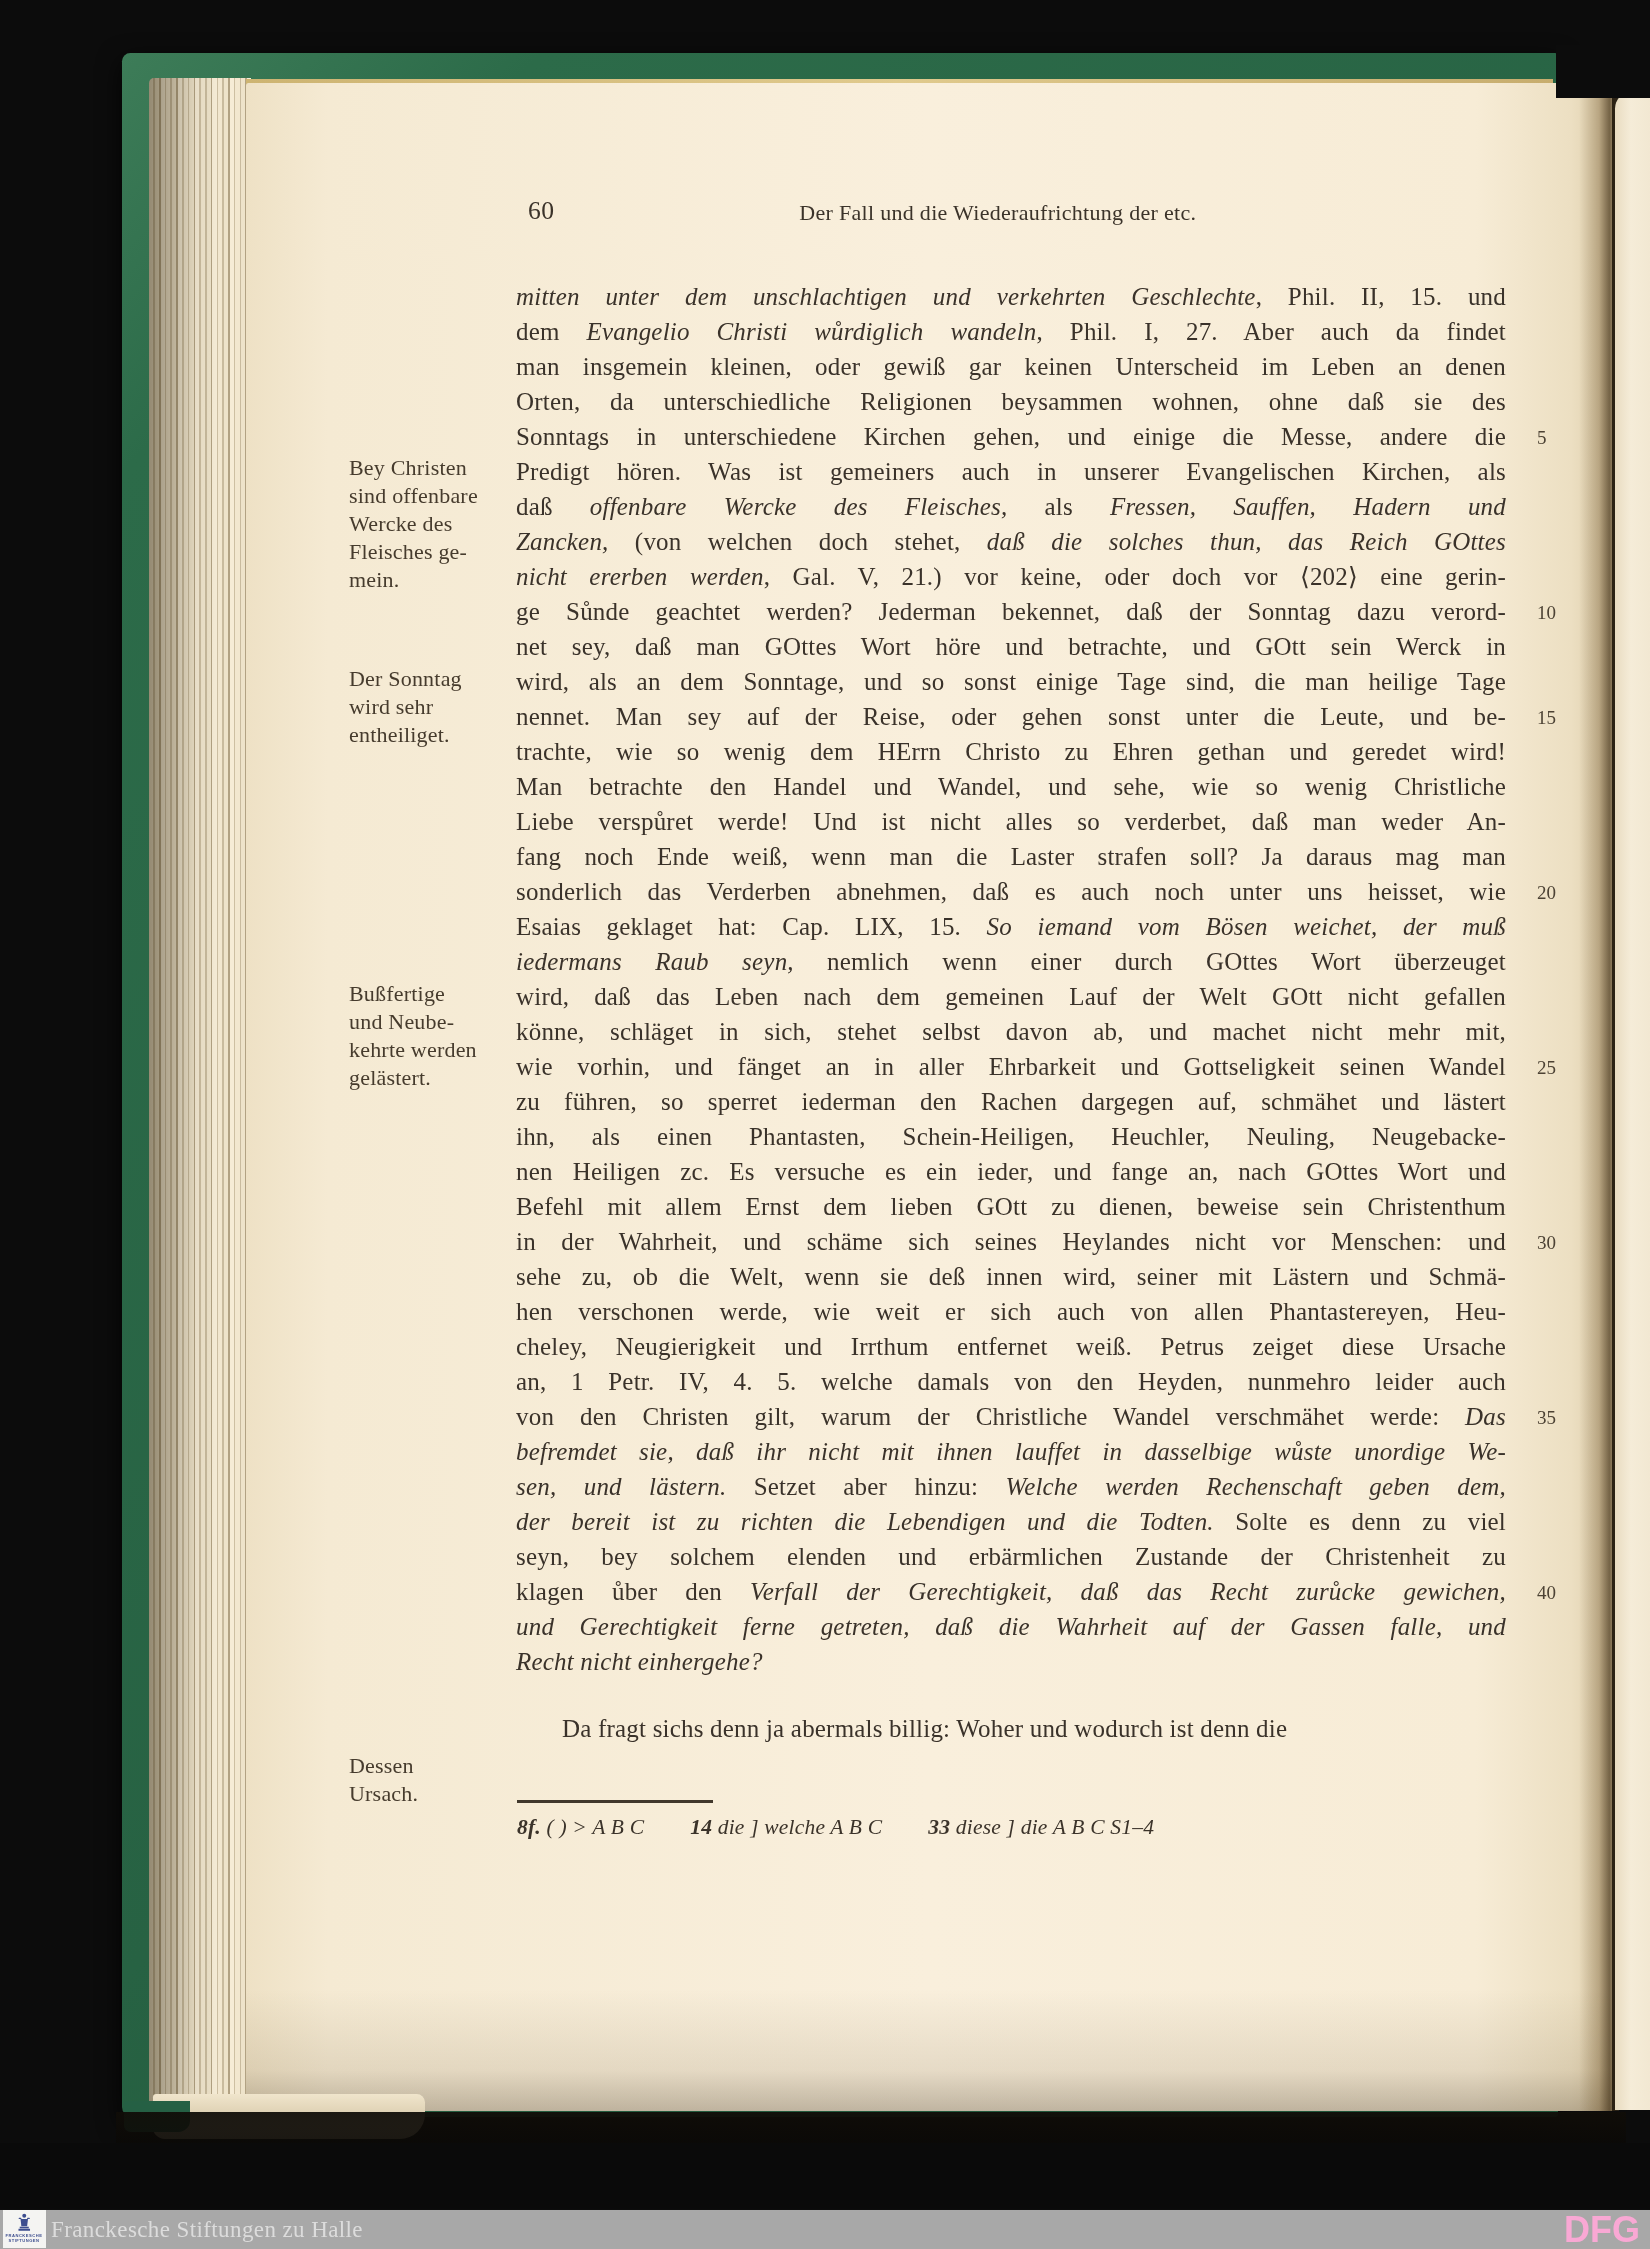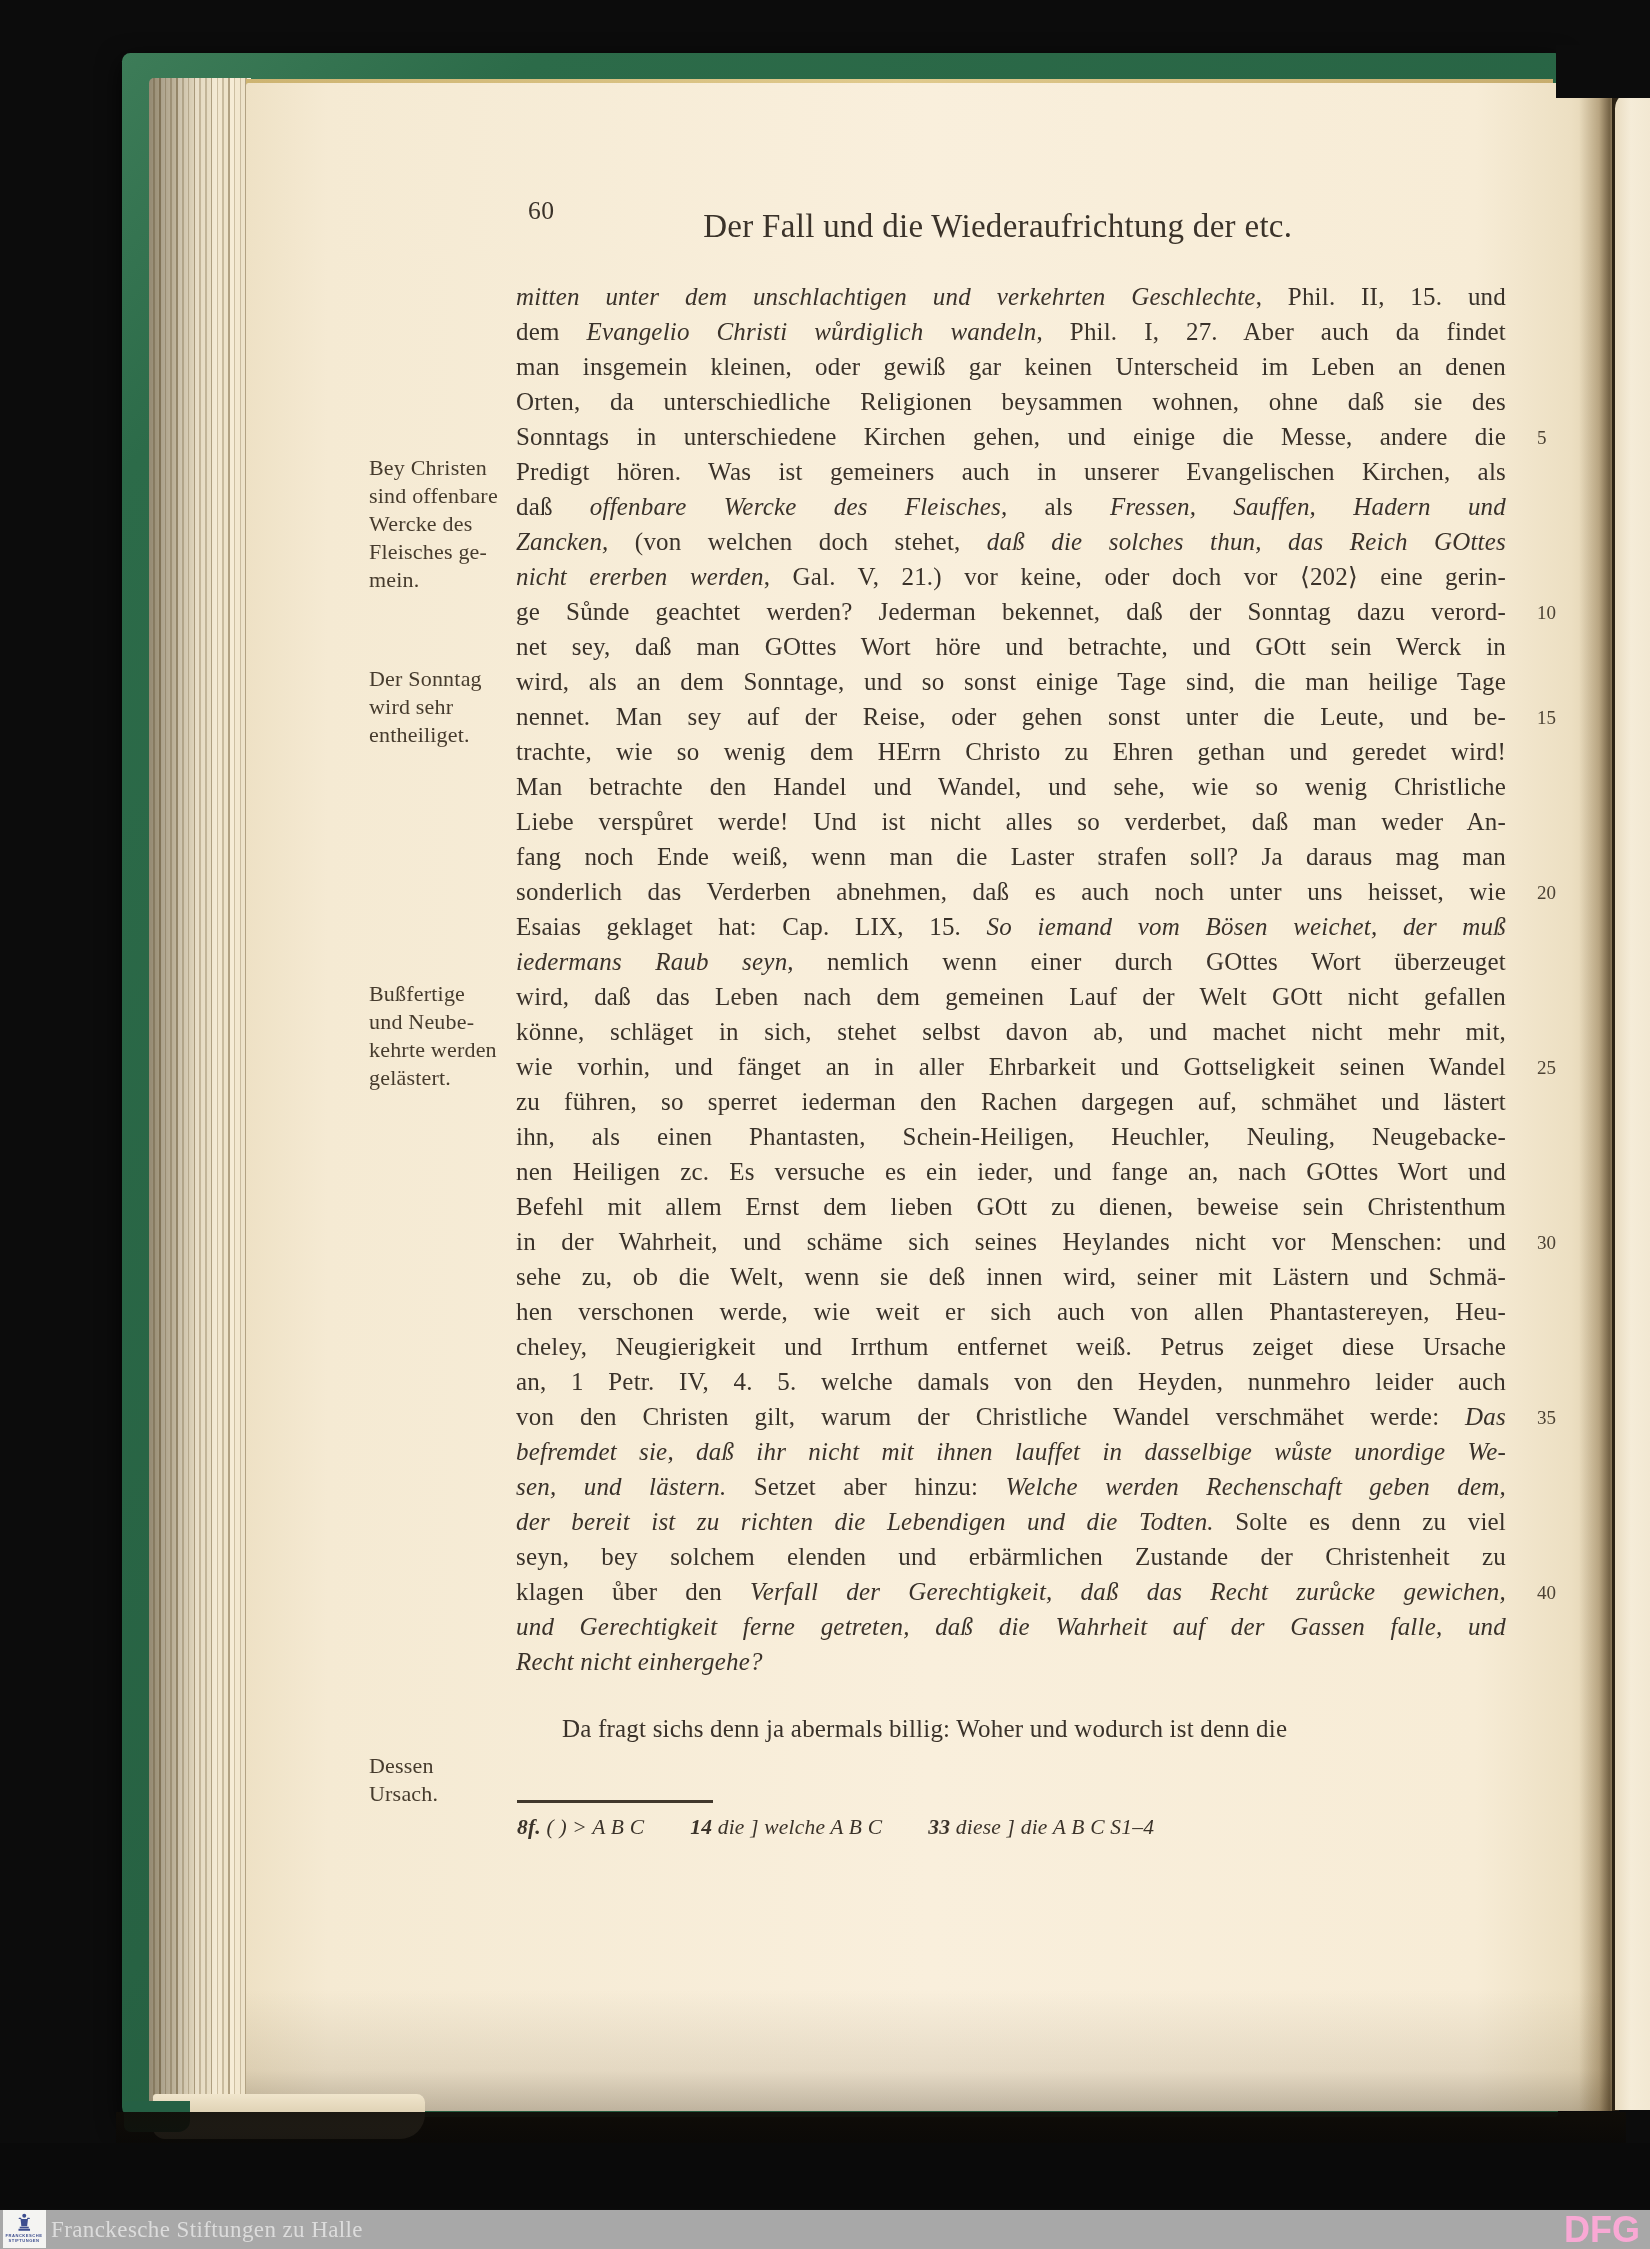--- a/index.html
+++ b/index.html
@@ -61,27 +61,27 @@
     position:absolute;left:116px;top:2112px;width:1510px;height:79px;
     background:linear-gradient(180deg,rgba(16,13,8,.95) 0%,rgba(8,7,6,.85) 55%,rgba(12,12,12,0) 100%);
   }
   
   .page-number{
     position:absolute;left:516px;top:196px;font-size:25.6px;color:#3b332a;
     letter-spacing:0.4px;
     margin-left:12px;
   }
   .running-title{
-    position:absolute;left:516px;top:208px;width:990px;text-align:center;
+    position:absolute;left:516px;top:200px;width:990px;text-align:center;
     transform:translateX(-13.2px);
-    font-size:33px;color:#3b332a;letter-spacing:0.3px;
+    font-size:22px;color:#3b332a;letter-spacing:0.3px;
   }
   .margin-notes{position:absolute;left:349px;top:279px;width:161px;}
   .mnote{position:absolute;left:0;width:161px;font-size:22px;line-height:28px;
-    color:#463b2d;letter-spacing:0.2px;margin-left:20px;}
+    color:#463b2d;letter-spacing:0.2px;}
   .text-block{position:absolute;left:516px;top:279px;width:990px;}
   .bodyline{
     position:relative;height:35px;line-height:35px;
     font-size:25px;color:#3a322a;letter-spacing:0.2px;
     text-align:justify;text-align-last:justify;white-space:nowrap;
   }
   .bodyline.end{text-align-last:left;}
   .bodyline.indent{text-indent:46px;margin-top:32px;}
   .bodyline .it{font-style:italic;}
   .bodyline .ln{

